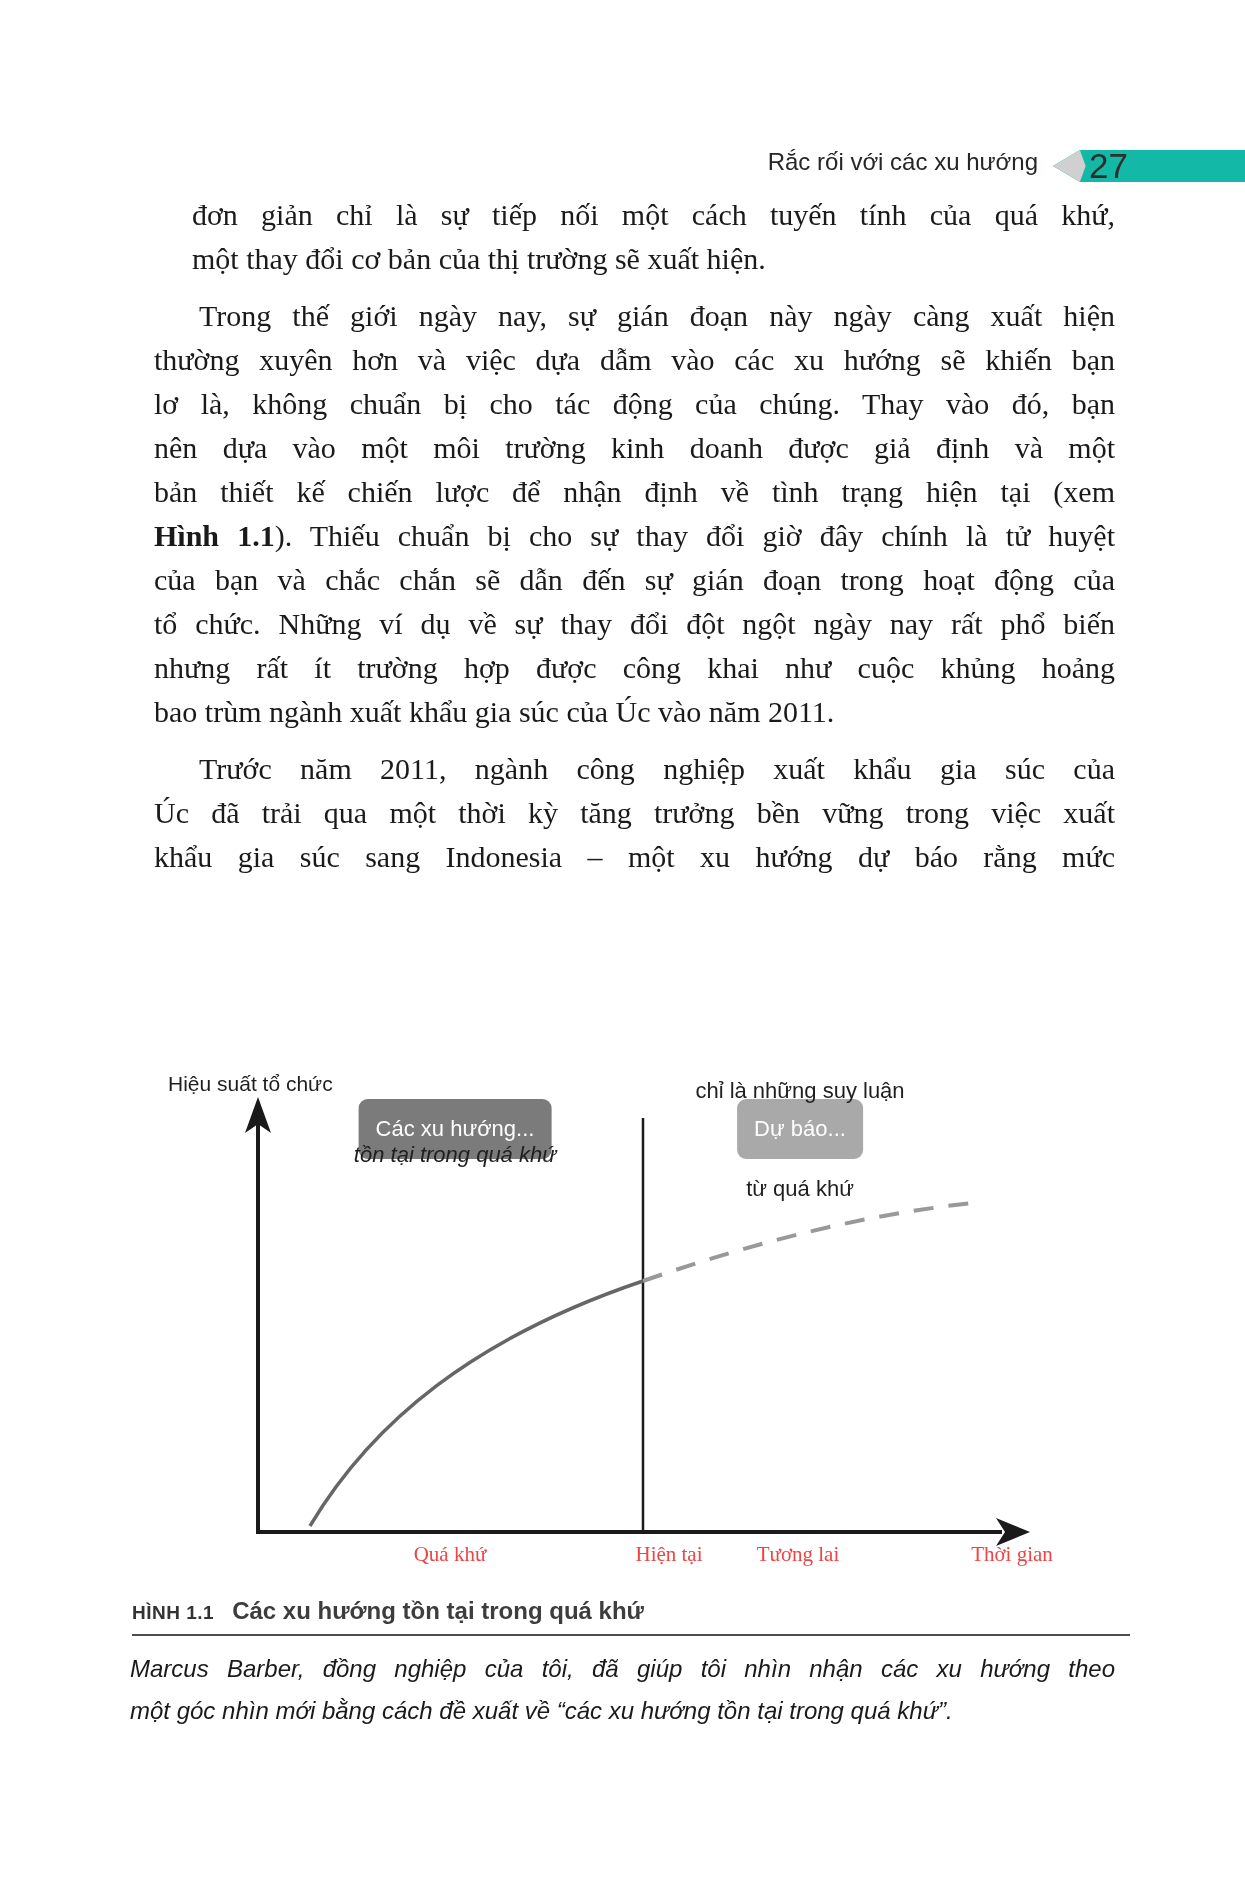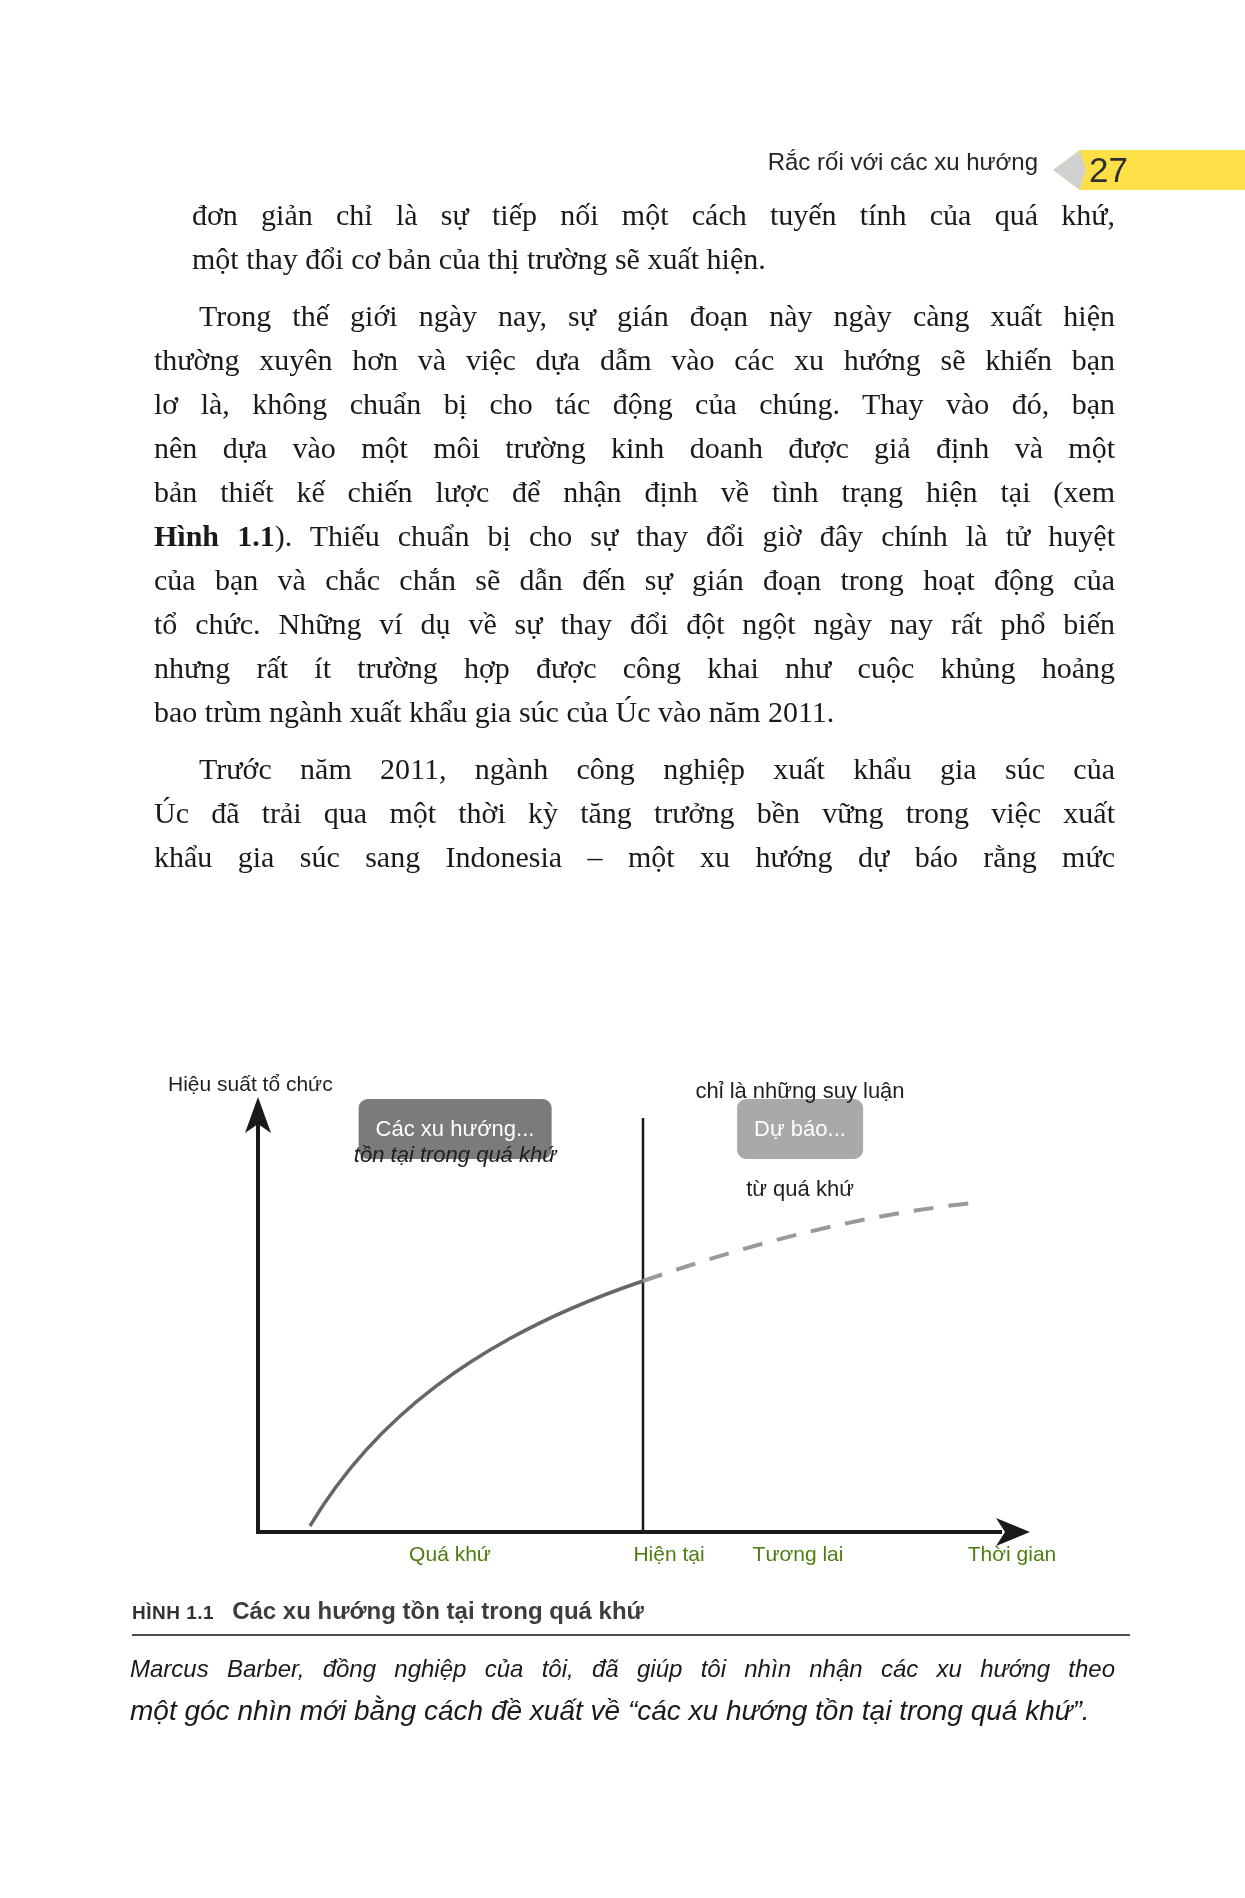--- a/index.html
+++ b/index.html
@@ -1,21 +1,21 @@
 <!DOCTYPE html>
 <html><head>
 <meta charset="utf-8">
 <style>
   html,body{margin:0;padding:0;background:#fff;}
   .page{position:relative;width:1245px;height:1898px;background:#ffffff;overflow:hidden;
         font-family:"Liberation Serif","DejaVu Serif",serif;color:#1a1a1a;}
   
   .running-title{position:absolute;left:560px;top:148px;width:478px;text-align:right;
         font-family:"Liberation Sans","DejaVu Sans",sans-serif;font-size:24px;color:#262626;}
-  .page-tab{position:absolute;left:1053px;top:150px;width:192px;height:40px;background:#fde047;
+  .page-tab{position:absolute;left:1053px;top:150px;width:192px;height:32px;background:#14b8a6;
         clip-path:polygon(14% 0,100% 0,100% 100%,14% 100%,0 50%);
         display:flex;align-items:center;}
   .page-tab .tip{position:absolute;left:0;top:0;width:100%;height:100%;background:#d0d0d0;
         clip-path:polygon(0 50%,14% 0,17% 50%,14% 100%);}
   .page-num{position:relative;margin-left:36px;font-family:"Liberation Sans","DejaVu Sans",sans-serif;
         font-size:35px;color:#2e2e2e;}
   
   .body-block{position:absolute;left:130px;top:193px;width:985px;}
   .para{margin:0;}
   .para.indent-block{margin-left:62px;}
@@ -33,21 +33,21 @@
         padding:17px 17px;font-family:"Liberation Sans","DejaVu Sans",sans-serif;
         font-size:22px;color:#ffffff;white-space:nowrap;}
   .badge-past{left:455px;background:#7b7b7b;}
   .badge-future{left:800px;background:#a9a9a9;}
   .sub{position:absolute;transform:translateX(-50%);font-family:"Liberation Sans","DejaVu Sans",sans-serif;
         font-size:22px;color:#1f1f1f;white-space:nowrap;}
   .sub-past{left:455px;top:1142px;font-style:italic;}
   .sub-future1{left:800px;top:1078px;}
   .sub-future2{left:800px;top:1176px;}
   .xtick{position:absolute;top:1542px;transform:translateX(-50%);
-        font-family:Liberation Sans, sans-serif;font-size:21px;color:#4d7c0f;white-space:nowrap;}
+        font-family:Liberation Serif, serif;font-size:21px;color:#ef4444;white-space:nowrap;}
   
   .caption{position:absolute;left:132px;top:1597px;width:1000px;display:flex;align-items:baseline;gap:18px;
         font-family:"Liberation Sans","DejaVu Sans",sans-serif;}
   .caption-label{font-size:19px;font-weight:bold;color:#333333;letter-spacing:.5px;}
   .caption-title{font-size:24px;font-weight:bold;color:#3d3d3d;}
   .caption-rule{position:absolute;left:132px;top:1634px;width:998px;height:2px;background:#4d4d4d;}
   
   .note{position:absolute;left:130px;top:1648px;width:985px;
         font-family:"Liberation Sans","DejaVu Sans",sans-serif;font-style:italic;
         font-size:24px;line-height:42px;color:#1a1a1a;}
@@ -113,16 +113,16 @@
   <div class="xtick" style="left:1012px;">Thời gian</div>
 
   <div class="caption">
     <span class="caption-label">HÌNH 1.1</span>
     <span class="caption-title">Các xu hướng tồn tại trong quá khứ</span>
   </div>
   <div class="caption-rule"></div>
 
   <div class="note">
     <div class="tline jline" style="font-size:24px;line-height:42px;">Marcus Barber, đồng nghiệp của tôi, đã giúp tôi nhìn nhận các xu hướng theo</div>
-    <div class="tline lline" style="font-size:28px;line-height:42px;">một góc nhìn mới bằng cách đề xuất về “các xu hướng tồn tại trong quá khứ”.</div>
+    <div class="tline lline" style="font-size:24px;line-height:42px;">một góc nhìn mới bằng cách đề xuất về “các xu hướng tồn tại trong quá khứ”.</div>
   </div>
 
 </div>
 
 </body></html>

